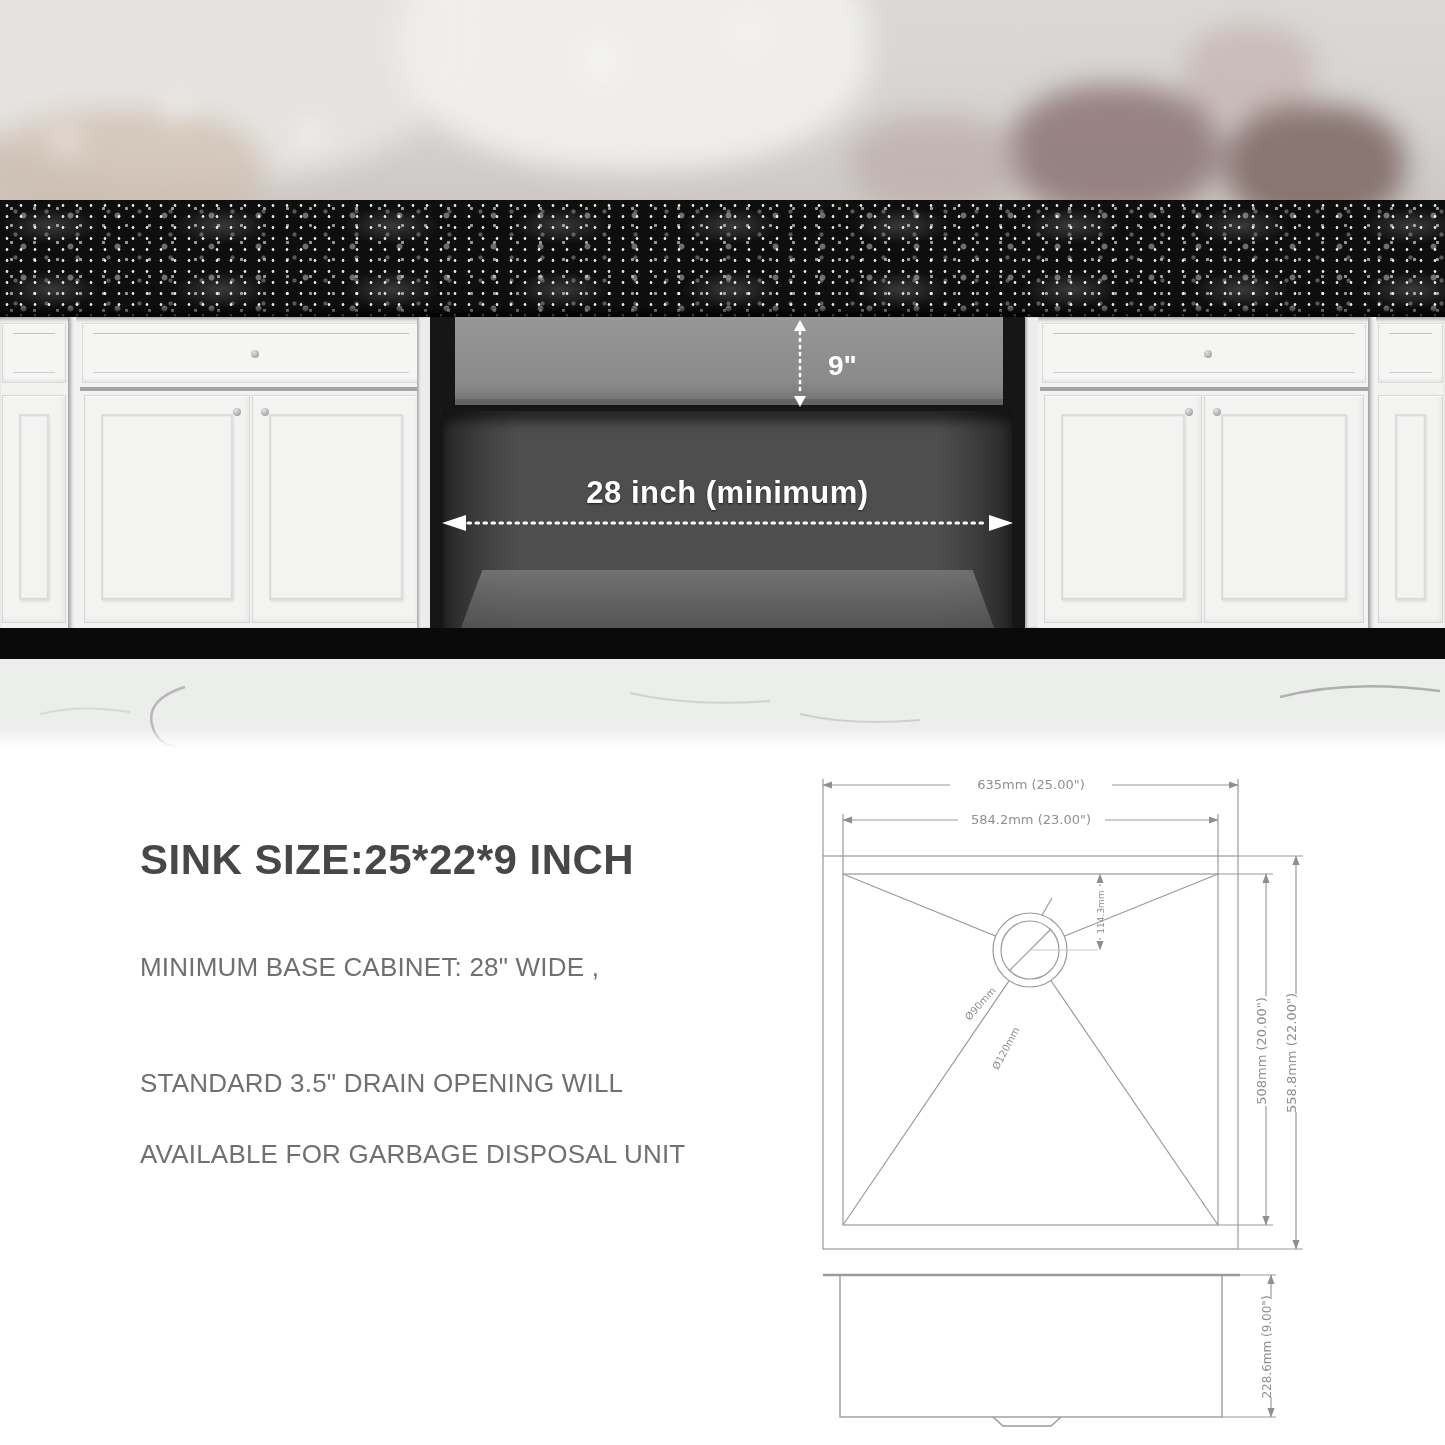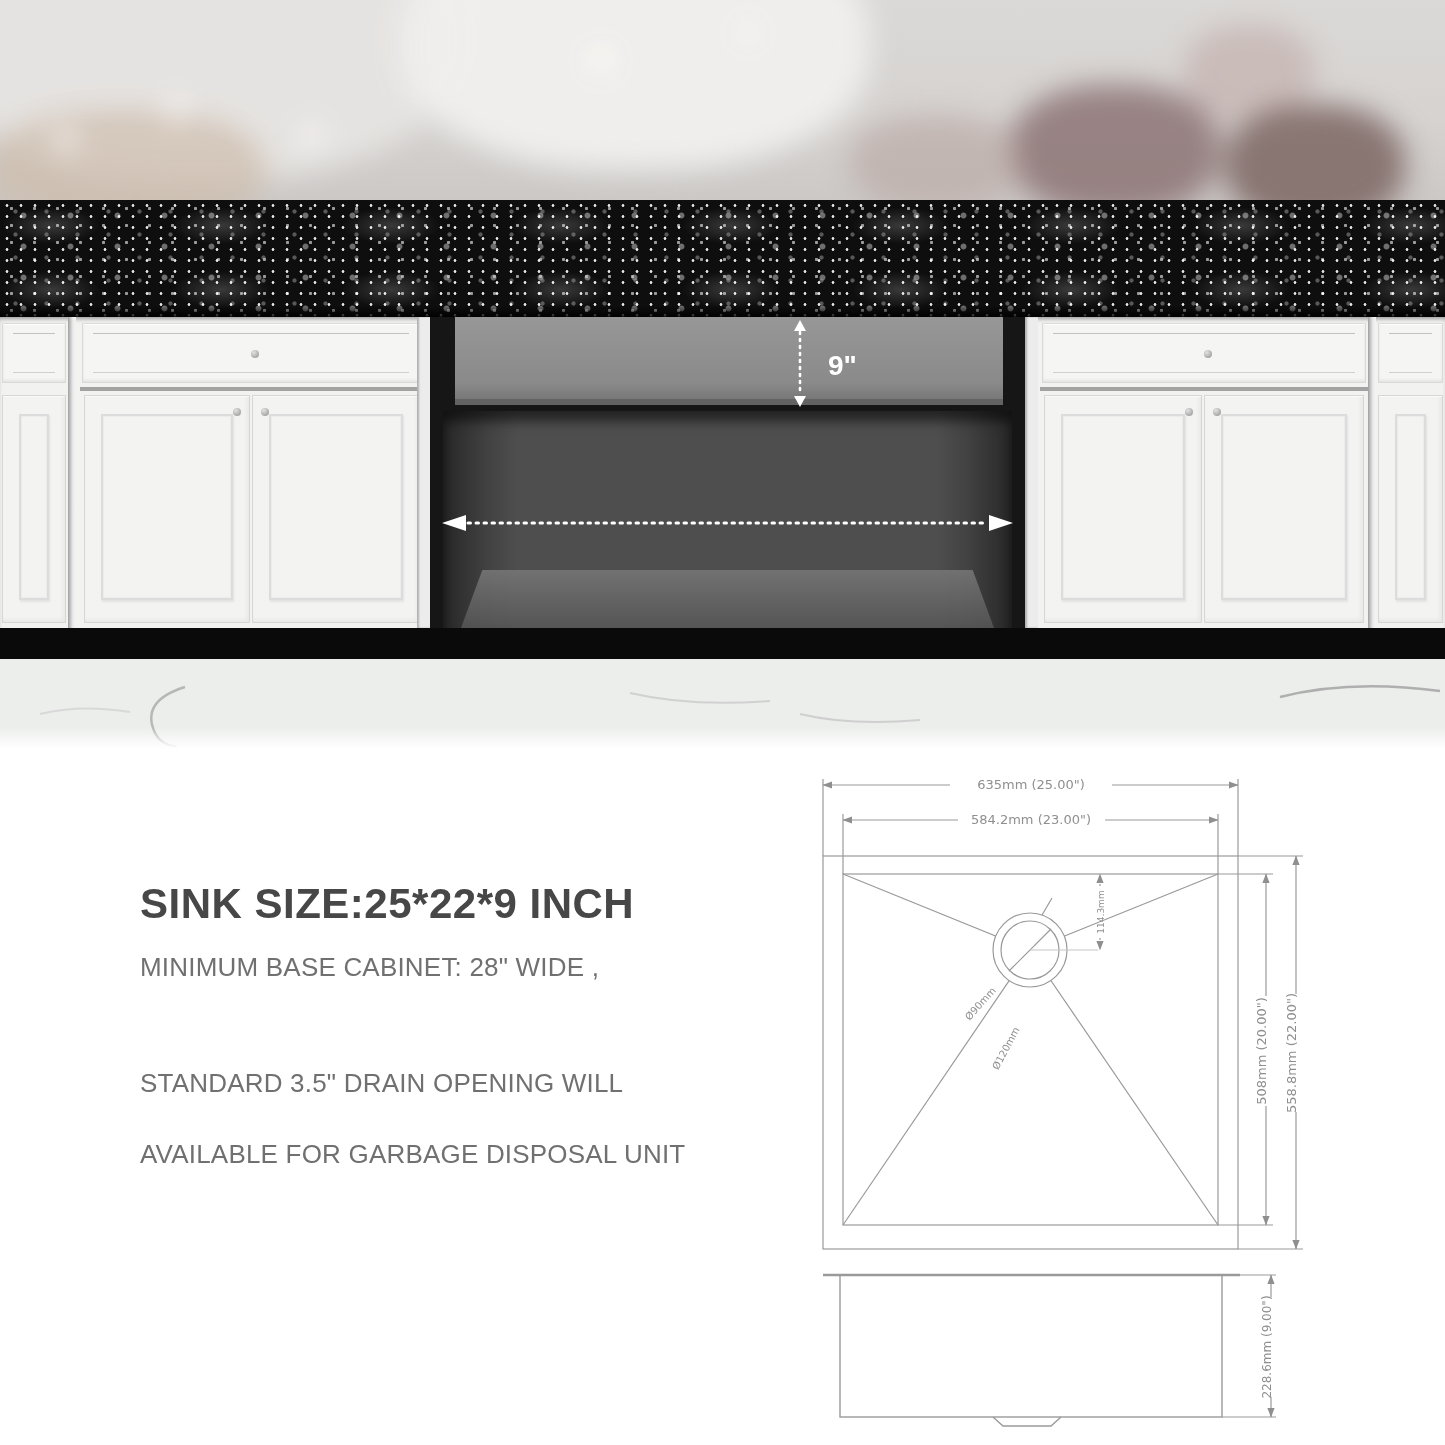--- a/index.html
+++ b/index.html
@@ -75,21 +75,21 @@
     text-shadow:0 1px 2px rgba(0,0,0,.6); }
   .open-arrow { position:absolute; left:10px; top:192px; width:575px; height:28px; }
 
   .toe-kick { position:absolute; left:0; top:628px; width:1445px; height:31px; background:#0a0a0a; }
   .floor { position:absolute; left:0; top:659px; width:1445px; height:90px; background:#eceeec; }
   .floor svg { width:100%; height:100%; display:block; }
   .floor::after { content:""; position:absolute; left:0; bottom:0; width:100%; height:22px;
     background:linear-gradient(rgba(255,255,255,0), #fff); }
 
   
-  .spec-title { position:absolute; left:140px; top:880px; font-size:42px; font-weight:bold;
+  .spec-title { position:absolute; left:140px; top:836px; font-size:42px; font-weight:bold;
     color:#474747; letter-spacing:0.5px; }
   .spec-line { position:absolute; left:140px; font-size:26px; color:#707070; letter-spacing:0.2px; }
   .sl0 { top:952px; } .sl1 { top:1068px; } .sl2 { top:1139px; }
 
   .top-view  { position:absolute; left:790px; top:768px;  width:530px; height:500px; }
   .side-view { position:absolute; left:790px; top:1255px; width:530px; height:190px; }
   .tv-text { font-family:"DejaVu Sans", sans-serif; fill:#8f8f8f; }
 </style>
 </head>
 <body>
@@ -162,20 +162,21 @@
     <div class="sink-box"></div>
     <svg class="depth-arrow" viewBox="0 0 120 90">
       <polygon points="30,1 24,12 36,12" fill="#fff"></polygon>
       <line x1="30" y1="13" x2="30" y2="76" stroke="#fff" stroke-width="2.6" stroke-dasharray="2 5" stroke-linecap="round"></line>
       <polygon points="30,88 24,77 36,77" fill="#fff"></polygon>
       <text x="58" y="56" font-size="28" font-weight="bold" fill="#fff">9"</text>
     </svg>
     <div class="interior">
       <div class="shelf"></div>
     </div>
+    <div class="open-label">28 inch (minimum)</div>
     <svg class="open-arrow" viewBox="0 0 575 28">
       <polygon points="2,14 26,6 26,22" fill="#fff"></polygon>
       <line x1="28" y1="14" x2="547" y2="14" stroke="#fff" stroke-width="3" stroke-dasharray="2.5 5.5" stroke-linecap="round"></line>
       <polygon points="573,14 549,6 549,22" fill="#fff"></polygon>
     </svg>
   </div>
 
   <div class="toe-kick"></div>
 
   <div class="floor">

